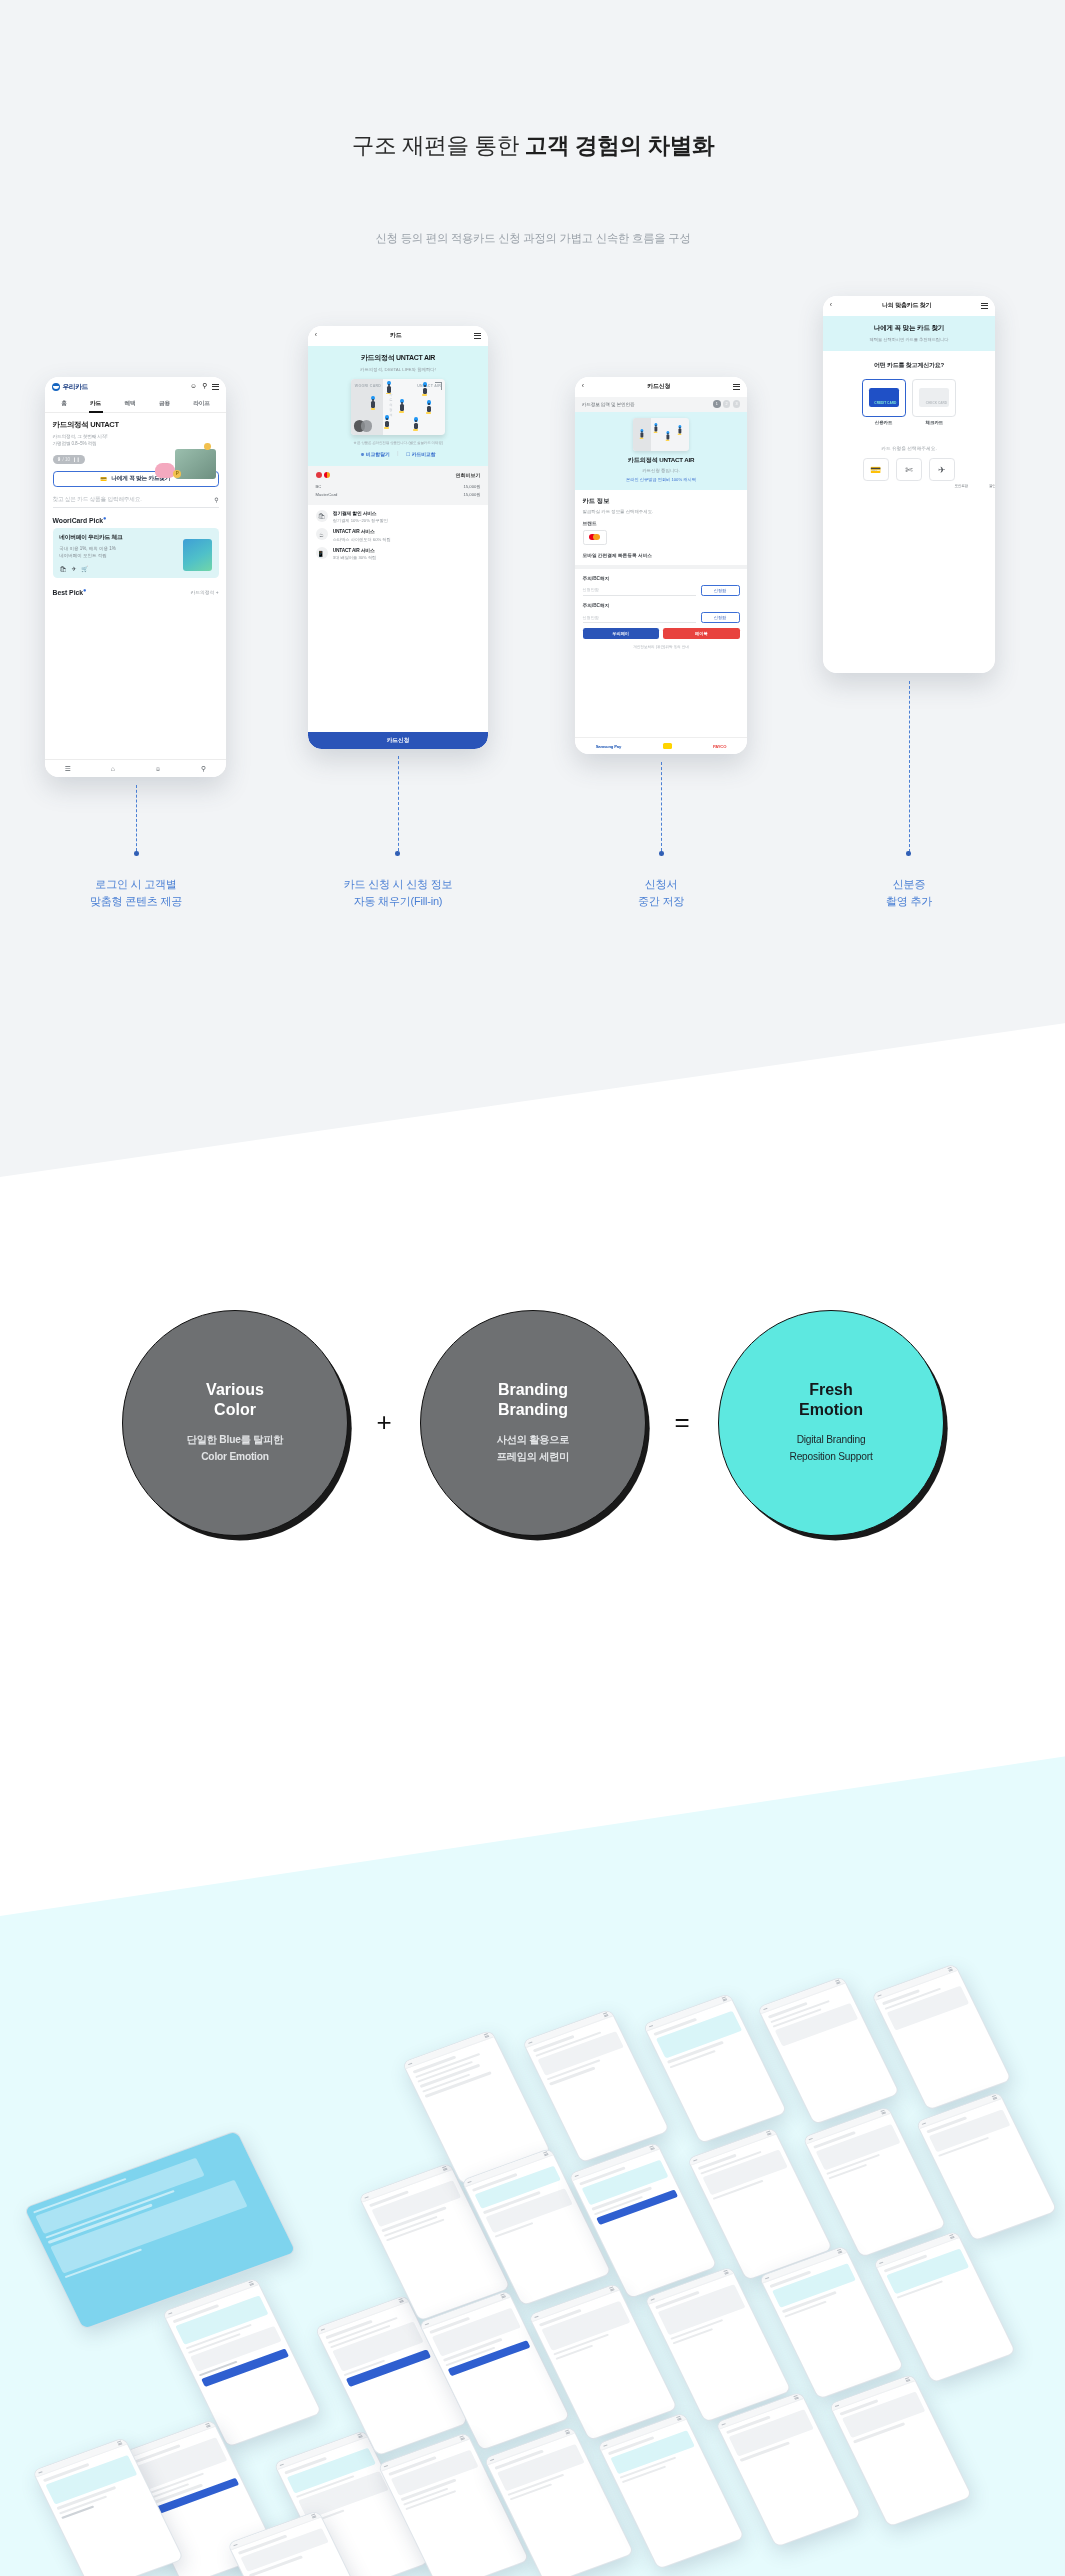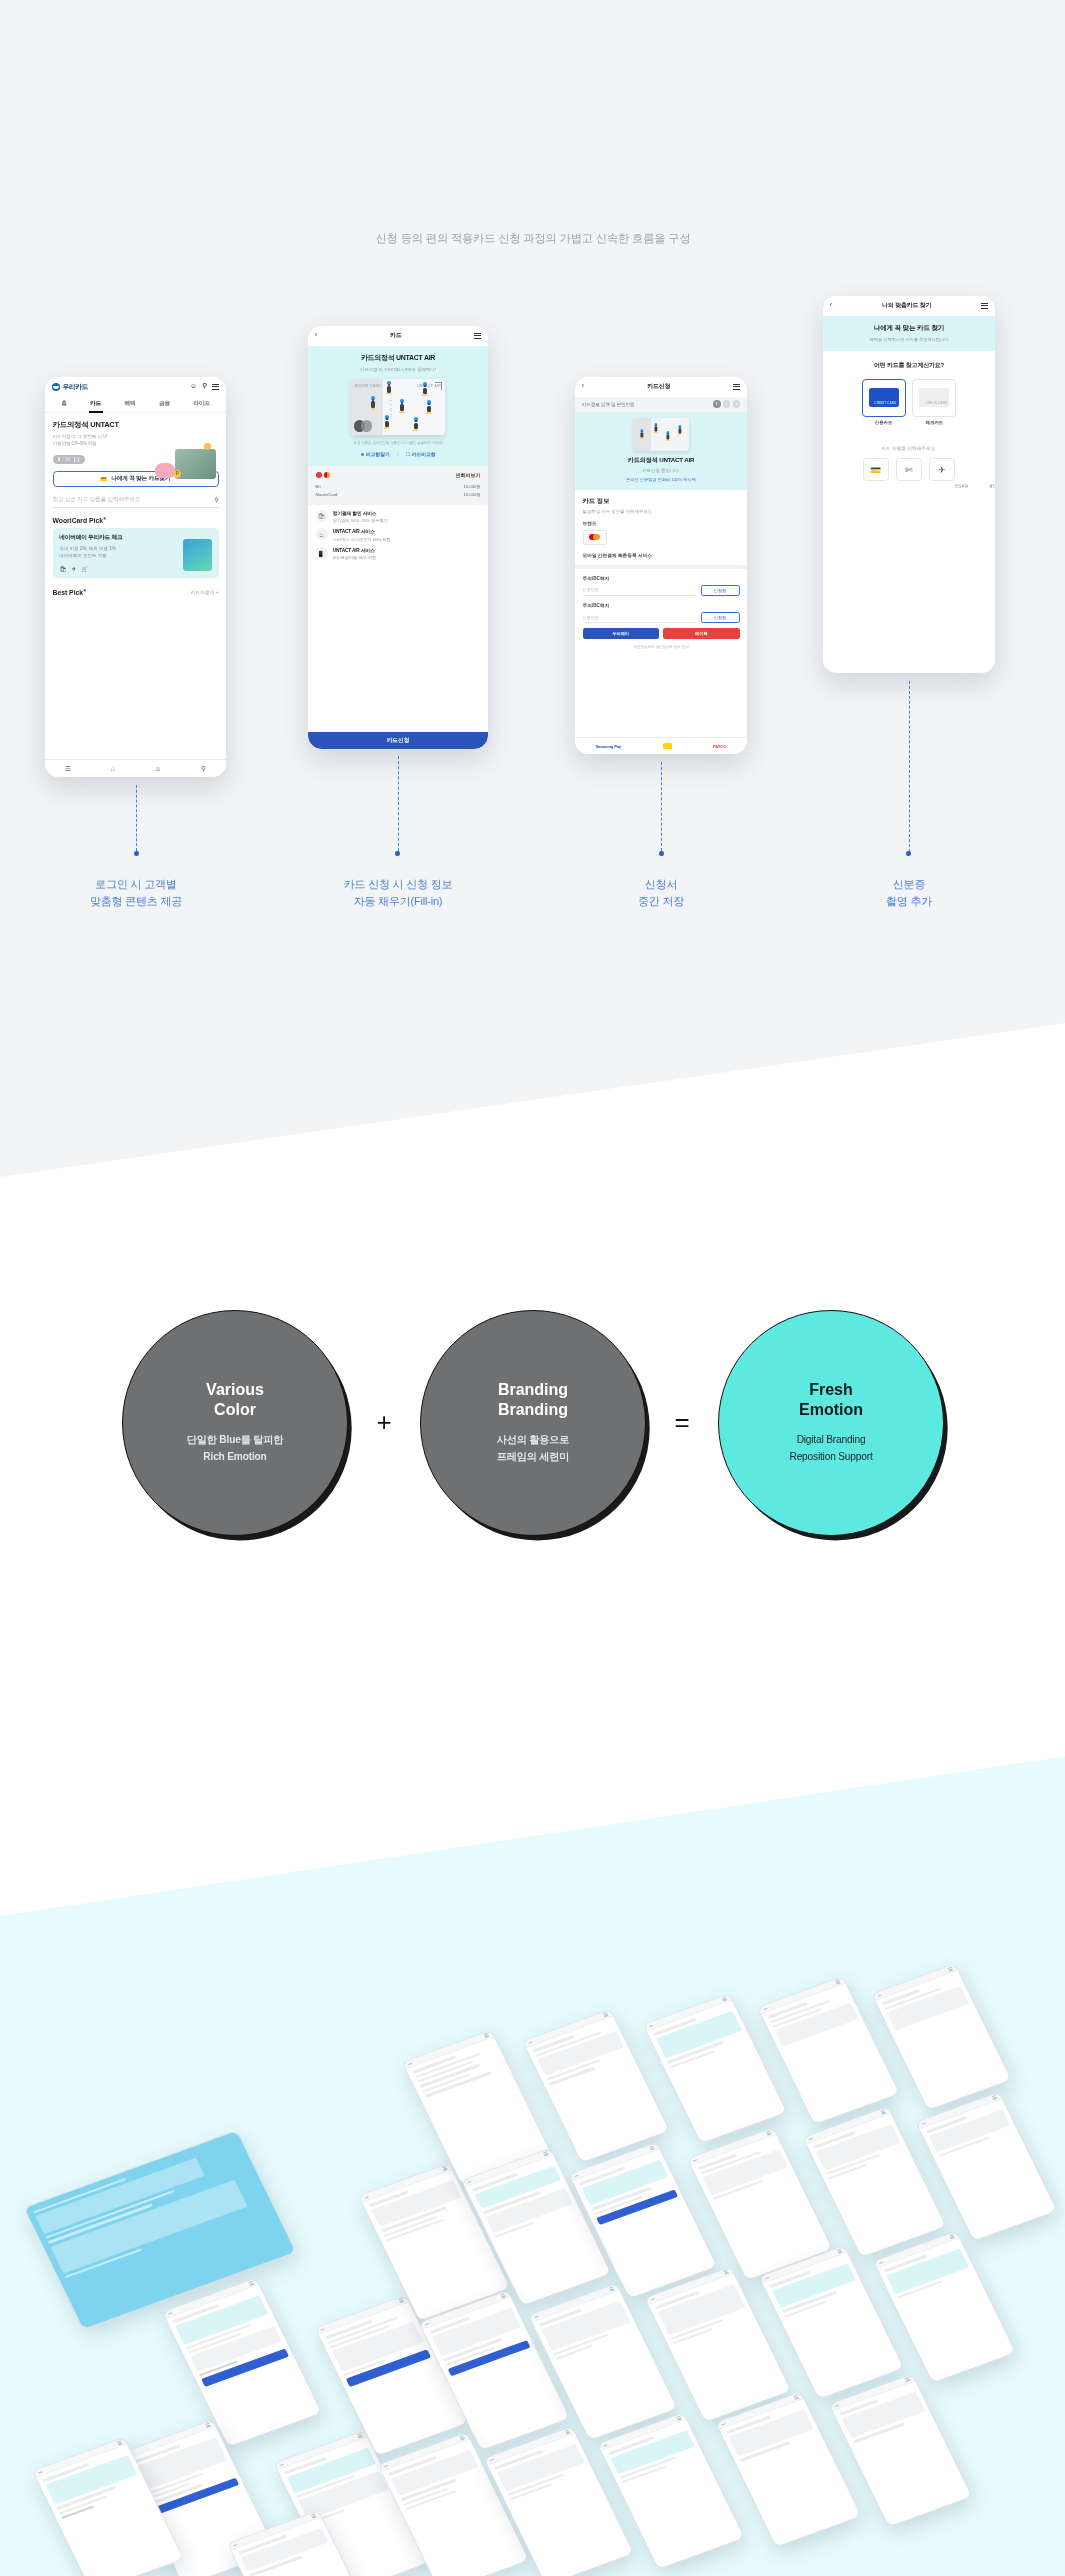--- a/index.html
+++ b/index.html
@@ -236,20 +236,21 @@
   .isop.big .body{padding:6px;}
   .isop.big .ln{background:rgba(255,255,255,.55);}
   .isop.big .blk{background:rgba(255,255,255,.35);}
 </style>
 </head>
 <body>
 
 <div id="sec1"></div>
 <div id="sec1-inner">
 
+  <div class="h-line2"><span>구조 재편을 통한 </span><b>고객 경험의 차별화</b></div>
   <div class="sub2">신청 등의  편의 적용카드 신청 과정의 가볍고 신속한 흐름을 구성</div>
 
   <div class="phone" style="left:45px;top:377px;width:181px;height:400px;">
     <div class="ph-screen">
       <div class="topbar">
         <div class="logo">
           <span class="mk"></span>
           <span class="lt">우리카드</span>
         </div>
         <div style="flex:1"></div>
@@ -599,21 +600,21 @@
 <div id="sec2">
   <div class="circ-wrap">
 
     <div class="bigcirc gray">
       <div class="bt">
         <div>Various</div>
         <div>Color</div>
       </div>
       <div class="bs">
         <div>단일한 Blue를 탈피한</div>
-        <div>Rich Emotion</div>
+        <div>Color Emotion</div>
       </div>
     </div>
 
     <div class="op">+</div>
 
     <div class="bigcirc gray">
       <div class="bt">
         <div>Branding</div>
         <div>Branding</div>
       </div>

